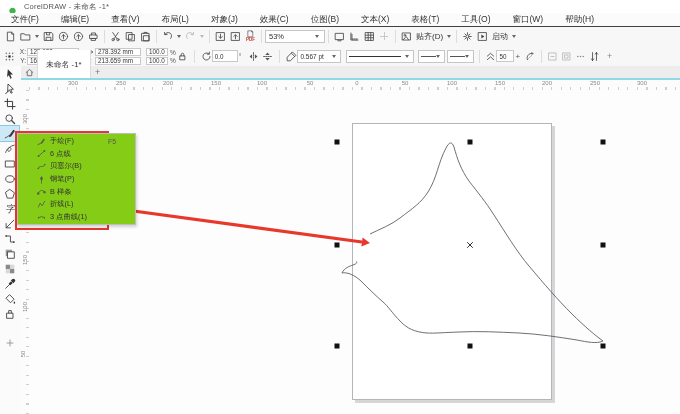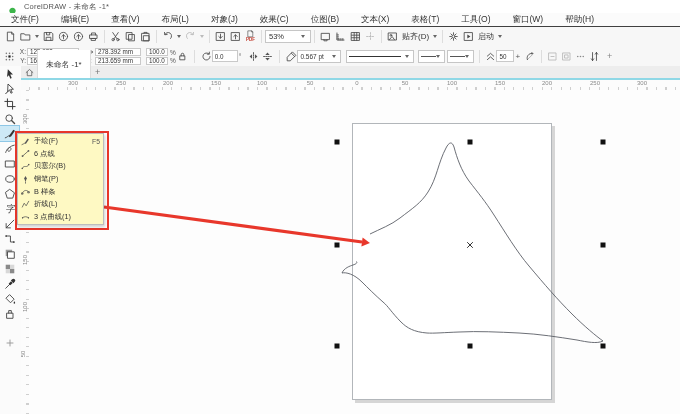--- a/index.html
+++ b/index.html
@@ -70,22 +70,22 @@
   .hnum{position:absolute;top:0;font-size:6px;color:#8a8a8a;transform:translateX(-50%);}
   #vruler{left:21px;top:90px;width:8px;height:324px;background:#fcfcfc;border-right:1px solid #dcdcdc;overflow:hidden;
           background-image:repeating-linear-gradient(180deg,#cfcfcf 0 1px,transparent 1px 9.5px);
           background-size:3px 100%;background-position:100% 0;background-repeat:no-repeat;}
   .vnum{position:absolute;left:-1px;font-size:6px;color:#8a8a8a;transform:rotate(-90deg);transform-origin:center;}
   
   #canvas{left:29px;top:90px;width:651px;height:324px;background:#fdfdfd;}
   #page{position:absolute;background:#fff;border:1px solid #b2b6ba;box-shadow:3px 3px 0 0 #d6d6d6;}
   #overlay{left:0;top:0;width:680px;height:414px;pointer-events:none;}
   
-  #flyout{left:17px;top:133px;width:85px;background:#fef9c3;border:1px solid #bdbdbd;
-          box-shadow:1px 2px 3px rgba(0,0,0,.18);padding:1px 0;}
+  #flyout{left:17px;top:133px;width:85px;background:#84cc16;border:1px solid #bdbdbd;
+          box-shadow:1px 2px 3px rgba(0,0,0,.18);padding:1px 16px;}
   .fi{height:12.6px;display:flex;align-items:center;padding:0 3px;}
   .fi .ic{width:9px;height:9px;margin-right:4px;flex:0 0 auto;}
   .fl{font-size:7.3px;color:#333;white-space:nowrap;}
   .fs{font-size:6.8px;color:#555;margin-left:auto;padding-left:6px;}
   
   #ann-rect{border:2px solid #e8372b;background:transparent;}
 </style>
 </head>
 <body>
 
@@ -230,21 +230,21 @@
   <span class="tbtn pdfwrap">
     <i class="ic" style="width:9px;height:8px">
         <svg viewBox="0 0 14 14">
           <path d="M3 1.5h6l2 2V12H3z"></path>
           <path d="M9 1.5v2h2"></path>
         </svg>
       </i>
     <b>PDF</b>
   </span>
   <span class="sep"></span>
-  <span class="combo" style="width:46px">
+  <span class="combo" style="width:60px">
     <span>53%</span>
     <span class="arr"></span>
   </span>
   <span class="sep"></span>
   <span class="tbtn">
       <i class="ic">
         <svg viewBox="0 0 14 14">
           <rect x="2" y="3" width="10" height="8"></rect>
           <path d="M5 11v1.5h4V11"></path>
         </svg>

